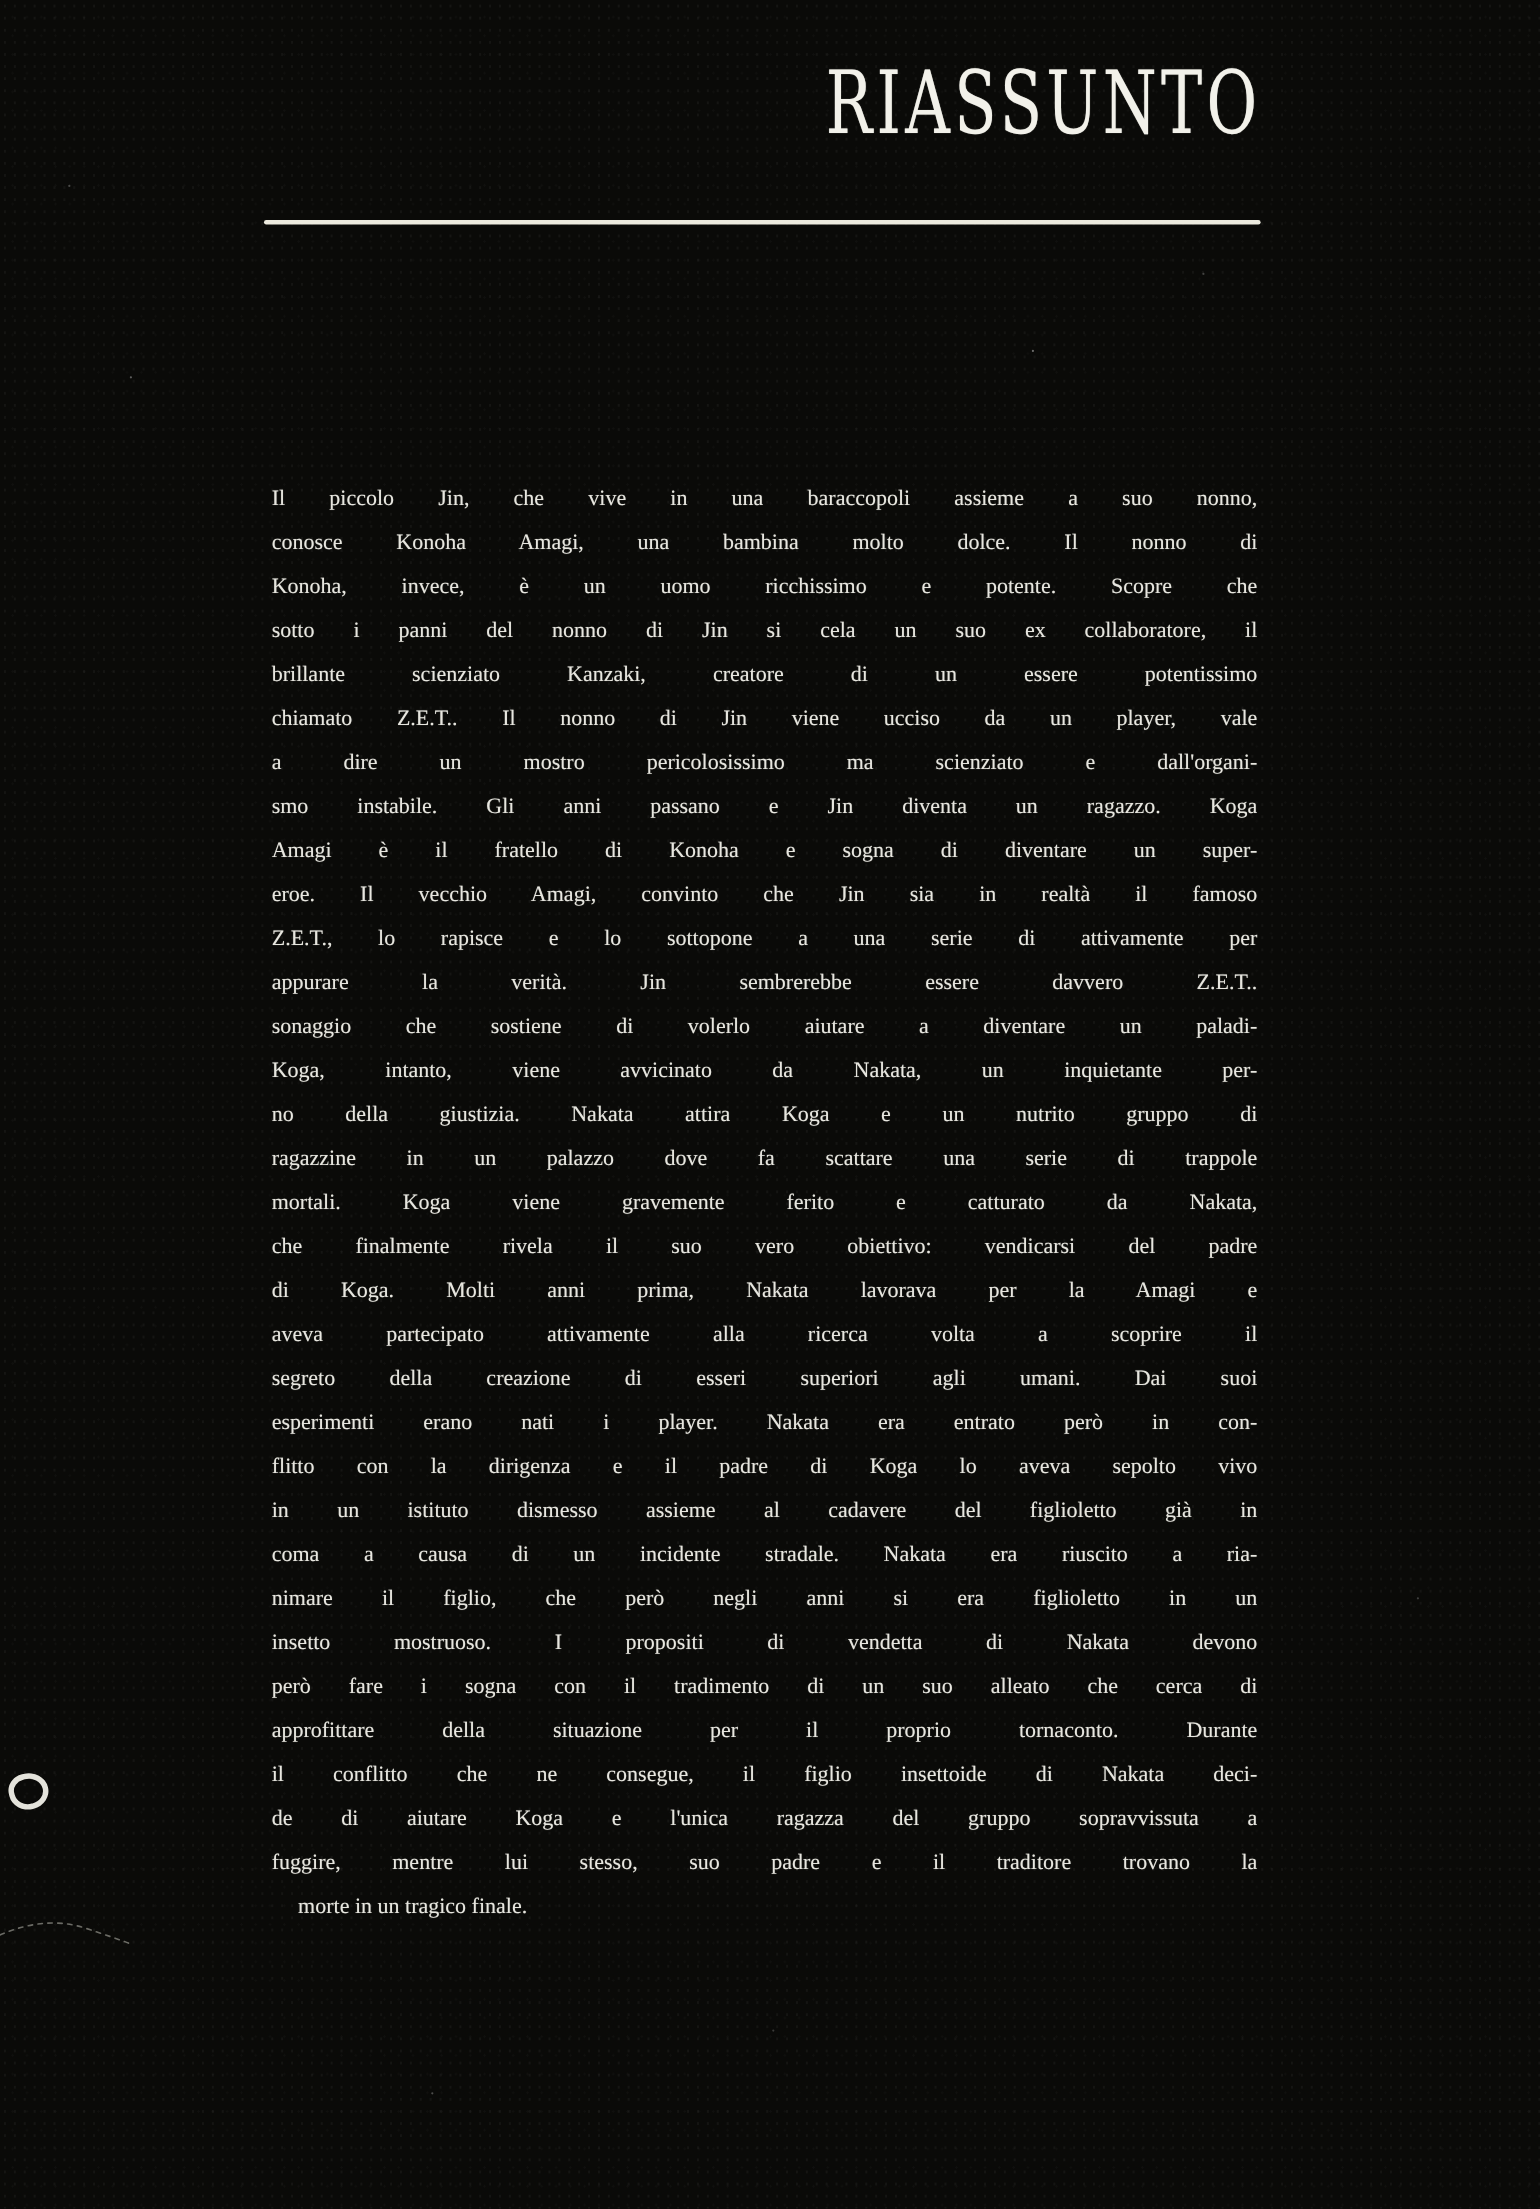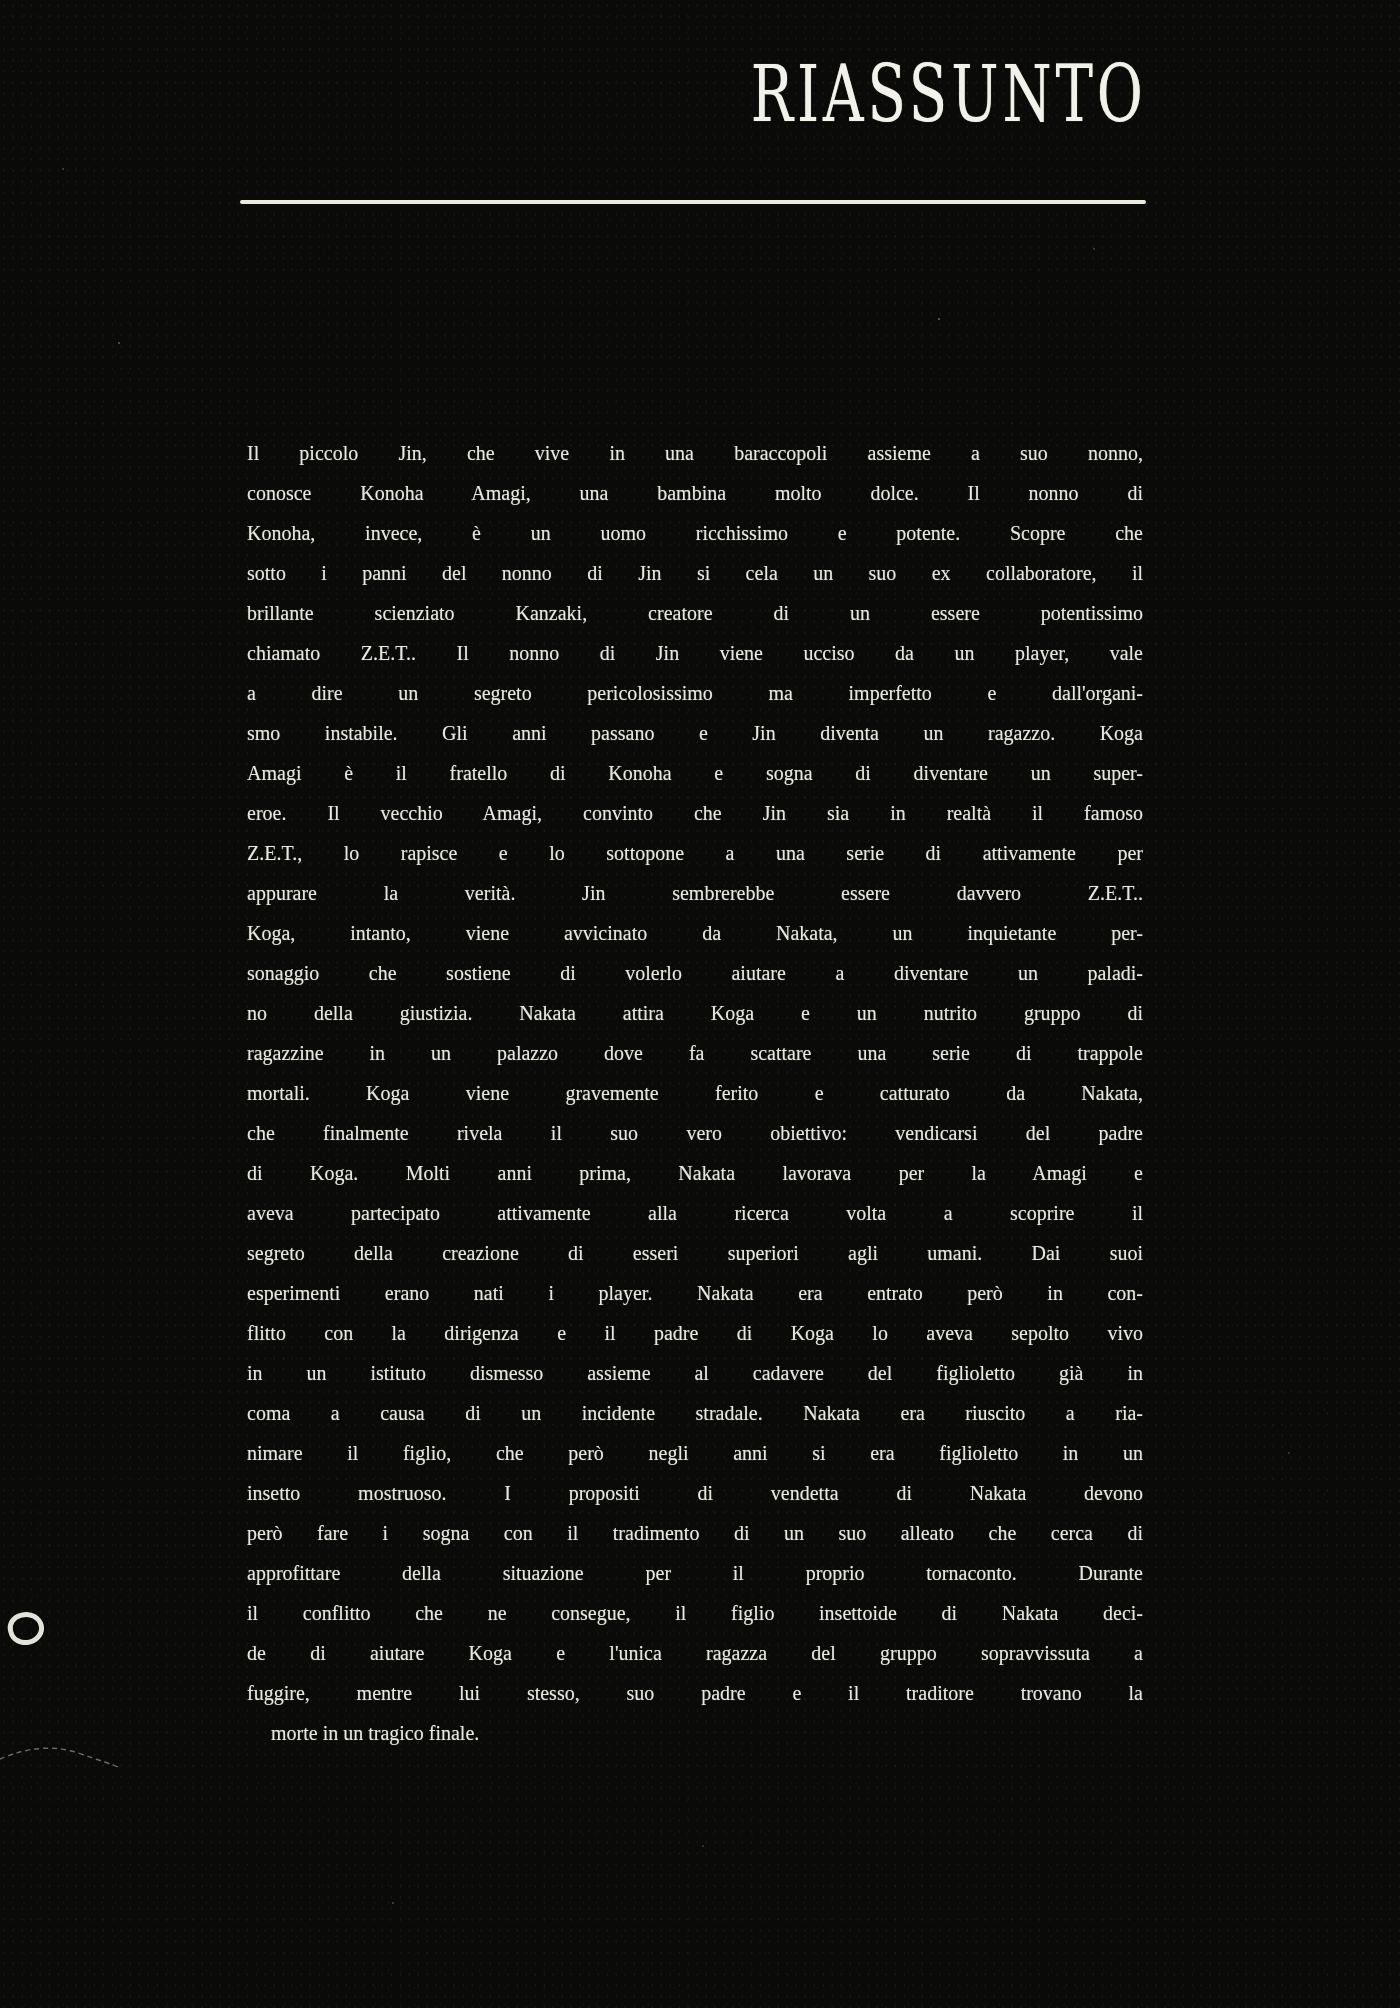--- a/index.html
+++ b/index.html
@@ -115,28 +115,28 @@
 <div class="title-rule"></div>
 
 <div class="body-text">
 
 <div class="line">Il piccolo Jin, che vive in una baraccopoli assieme a suo nonno,</div>
     <div class="line">conosce Konoha Amagi, una bambina molto dolce. Il nonno di</div>
     <div class="line">Konoha, invece, è un uomo ricchissimo e potente. Scopre che</div>
     <div class="line">sotto i panni del nonno di Jin si cela un suo ex collaboratore, il</div>
     <div class="line">brillante scienziato Kanzaki, creatore di un essere potentissimo</div>
     <div class="line">chiamato Z.E.T.. Il nonno di Jin viene ucciso da un player, vale</div>
-    <div class="line">a dire un segreto pericolosissimo ma imperfetto e dall'organi-</div>
+    <div class="line">a dire un mostro pericolosissimo ma scienziato e dall'organi-</div>
     <div class="line">smo instabile. Gli anni passano e Jin diventa un ragazzo. Koga</div>
     <div class="line">Amagi è il fratello di Konoha e sogna di diventare un super-</div>
     <div class="line">eroe. Il vecchio Amagi, convinto che Jin sia in realtà il famoso</div>
     <div class="line">Z.E.T., lo rapisce e lo sottopone a una serie di attivamente per</div>
     <div class="line">appurare la verità. Jin sembrerebbe essere davvero Z.E.T..</div>
+    <div class="line">sonaggio che sostiene di volerlo aiutare a diventare un paladi-</div>
     <div class="line">Koga, intanto, viene avvicinato da Nakata, un inquietante per-</div>
-    <div class="line">sonaggio che sostiene di volerlo aiutare a diventare un paladi-</div>
     <div class="line">no della giustizia. Nakata attira Koga e un nutrito gruppo di</div>
     <div class="line">ragazzine in un palazzo dove fa scattare una serie di trappole</div>
     <div class="line">mortali. Koga viene gravemente ferito e catturato da Nakata,</div>
     <div class="line">che finalmente rivela il suo vero obiettivo: vendicarsi del padre</div>
     <div class="line">di Koga. Molti anni prima, Nakata lavorava per la Amagi e</div>
     <div class="line">aveva partecipato attivamente alla ricerca volta a scoprire il</div>
     <div class="line">segreto della creazione di esseri superiori agli umani. Dai suoi</div>
     <div class="line">esperimenti erano nati i player. Nakata era entrato però in con-</div>
     <div class="line">flitto con la dirigenza e il padre di Koga lo aveva sepolto vivo</div>
     <div class="line">in un istituto dismesso assieme al cadavere del figlioletto già in</div>

